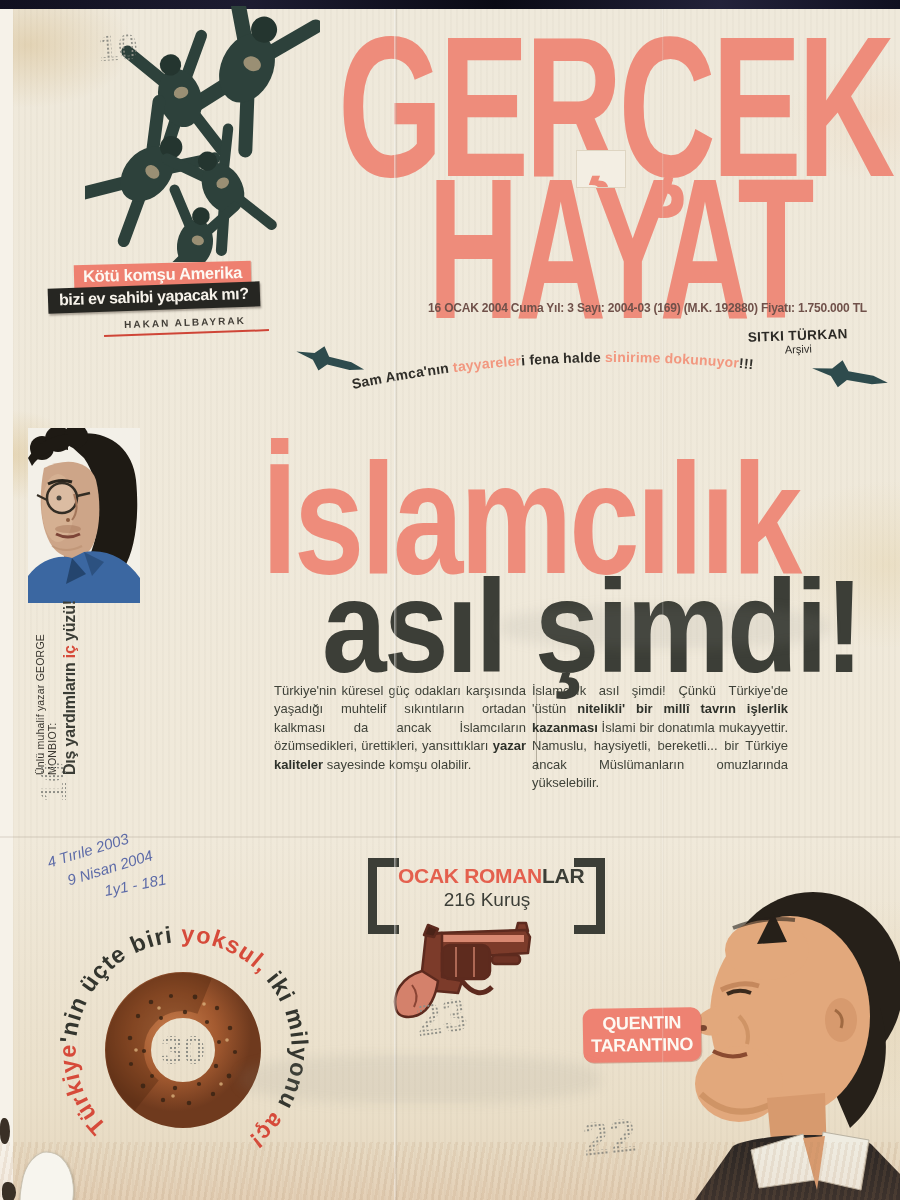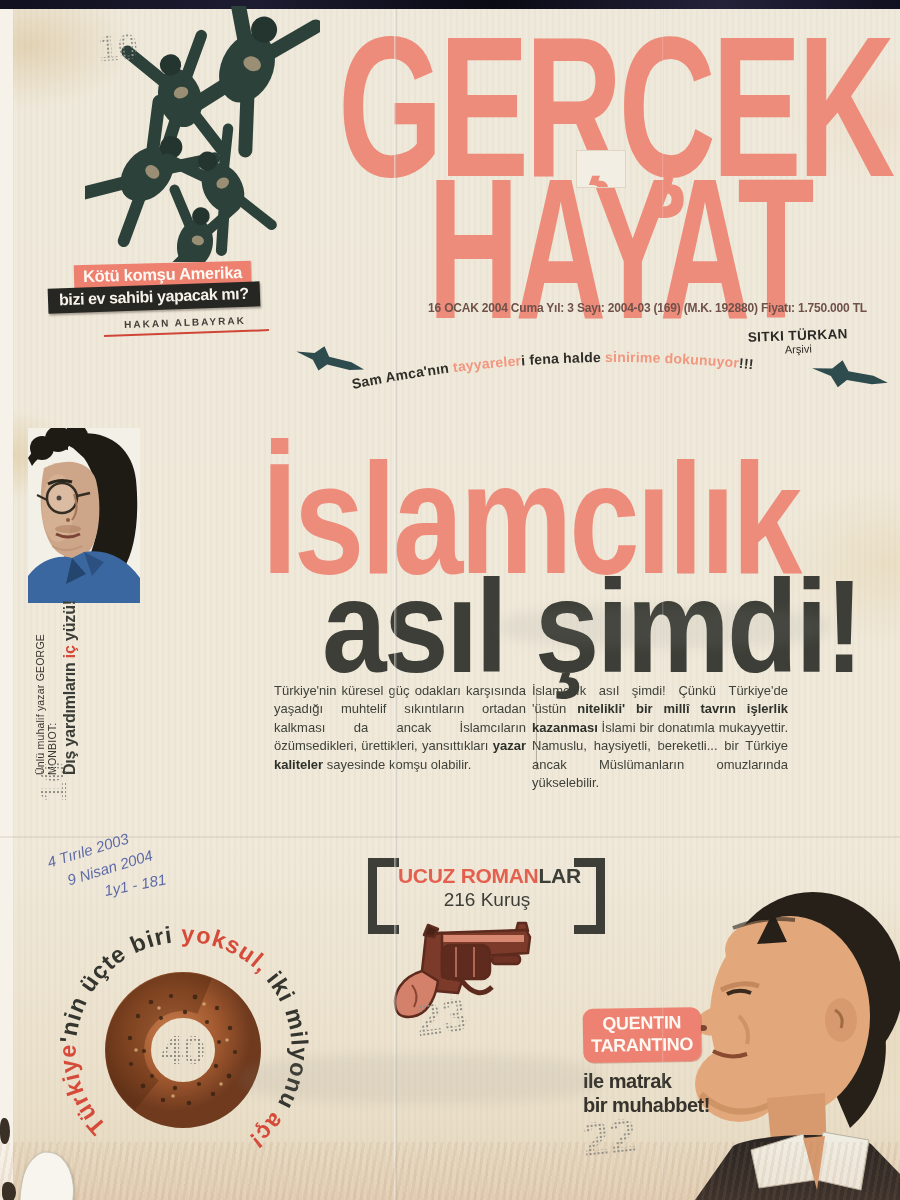--- a/index.html
+++ b/index.html
@@ -181,21 +181,21 @@
 
   <div class="abs hand" style="left:52px;top:834px;">
     <span>4 Tırıle 2003</span>
     <span class="i1">9 Nisan 2004</span>
     <span class="i2">1y1 - 181</span>
   </div>
 
   <div class="abs brk l" style="left:368px;top:858px;"></div>
   <div class="abs brk r" style="left:574px;top:858px;"></div>
   <div class="abs ucz" style="left:398px;top:864px;width:178px;">
-    <div><span class="a">UCUZ ROMAN</span><span class="b">LAR</span></div>
+    <div><span class="a">OCAK ROMAN</span><span class="b">LAR</span></div>
     <div class="p">216 Kuruş</div>
   </div>
 
   <svg class="abs" style="left:378px;top:915px;" width="160" height="105" viewBox="0 0 160 105">
     <g stroke="#5d2a1e" stroke-width="2.5" stroke-linejoin="round">
       <path d="M140,8 L148,8 L150,16 L138,16 Z" fill="#7c3b2a"></path>
       <path d="M58,18 L148,15 L152,22 L150,38 L120,40 L60,42 Z" fill="#7c3b2a"></path>
       <rect x="62" y="20" width="84" height="7" fill="#e9977e" stroke="none" opacity=".85"></rect>
       <path d="M48,20 L64,18 L64,62 L84,66 L80,78 L58,76 L44,56 Z" fill="#7c3b2a"></path>
       <rect x="64" y="30" width="48" height="34" rx="8" fill="#5e2b1e"></rect>
@@ -252,21 +252,21 @@
       <circle cx="198" cy="184" r="1.8"></circle>
         <circle cx="150" cy="196" r="1.8"></circle>
         <circle cx="113" cy="150" r="1.8"></circle>
     </g>
     <text font-size="23.5" font-weight="bold" letter-spacing="1">
       <textPath href="#circp" startOffset="0">
         <tspan fill="#d64a3a">Türkiye</tspan><tspan fill="#33352e">'nin üçte biri </tspan><tspan fill="#d64a3a">yoksul, </tspan><tspan fill="#33352e">iki milyonu </tspan><tspan fill="#d64a3a">aç!</tspan>
       </textPath>
     </text>
   </svg>
-  <div class="abs htn" style="left:153px;top:1030px;width:60px;font-size:40px;text-align:center;">40</div>
+  <div class="abs htn" style="left:153px;top:1030px;width:60px;font-size:40px;text-align:center;">30</div>
 
   <svg class="abs" style="left:655px;top:888px;" width="245" height="312" viewBox="0 0 245 312">
     <ellipse cx="158" cy="98" rx="90" ry="94" fill="#262019"></ellipse>
     <path d="M225,120 C240,170 225,215 195,240 L178,200 C195,175 210,150 212,120 Z" fill="#262019"></path>
     <ellipse cx="135" cy="128" rx="80" ry="100" fill="#e2a87c"></ellipse>
     <ellipse cx="112" cy="62" rx="42" ry="30" fill="#e2a87c"></ellipse>
     <path d="M118,24 L132,54 L102,56 Z" fill="#262019"></path>
     <path d="M78,40 Q108,28 140,32" stroke="#262019" stroke-width="4" fill="none" opacity=".6"></path>
     <ellipse cx="186" cy="132" rx="16" ry="22" fill="#d79a6e"></ellipse>
     <path d="M180,122 q10,6 6,18" stroke="#a06a42" stroke-width="3" fill="none"></path>
@@ -282,24 +282,20 @@
     <path d="M40,312 L78,258 C100,246 190,242 216,256 L245,286 L245,312 Z" fill="#2c2724"></path>
     <path d="M96,262 L148,246 L160,292 L104,300 Z" fill="#efece1" stroke="#b9b2a2" stroke-width="1"></path>
     <path d="M168,244 L214,252 L206,302 L162,292 Z" fill="#efece1" stroke="#b9b2a2" stroke-width="1"></path>
     <path d="M148,250 L170,248 L162,302 Z" fill="#d79a6e"></path>
   </svg>
 
   <div class="abs qtbadge" style="left:583px;top:1008px;">
     <div>QUENTIN</div>
     <div>TARANTINO</div>
   </div>
-  <div class="abs qtsub" style="left:583px;top:1070px;">
-    <div>ile matrak</div>
-    <div>bir muhabbet!</div>
-  </div>
   <div class="abs htn" style="left:583px;top:1114px;font-size:48px;transform:rotate(-6deg);">22</div>
 
   <div class="abs foldv" style="left:394px;width:3px;"></div>
   <div class="abs foldv" style="left:662px;width:2px;opacity:.45;"></div>
   <div class="abs creaseh" style="top:836px;"></div>
   <div class="abs ghost" style="left:500px;top:606px;width:330px;height:42px;"></div>
   <div class="abs ghost" style="left:240px;top:1055px;width:360px;height:48px;"></div>
   <div class="abs botband"></div>
   <div class="abs torn" style="left:20px;top:1152px;width:52px;height:82px;"></div>
   <div class="abs edgemark" style="left:0;top:1118px;width:10px;height:26px;"></div>

